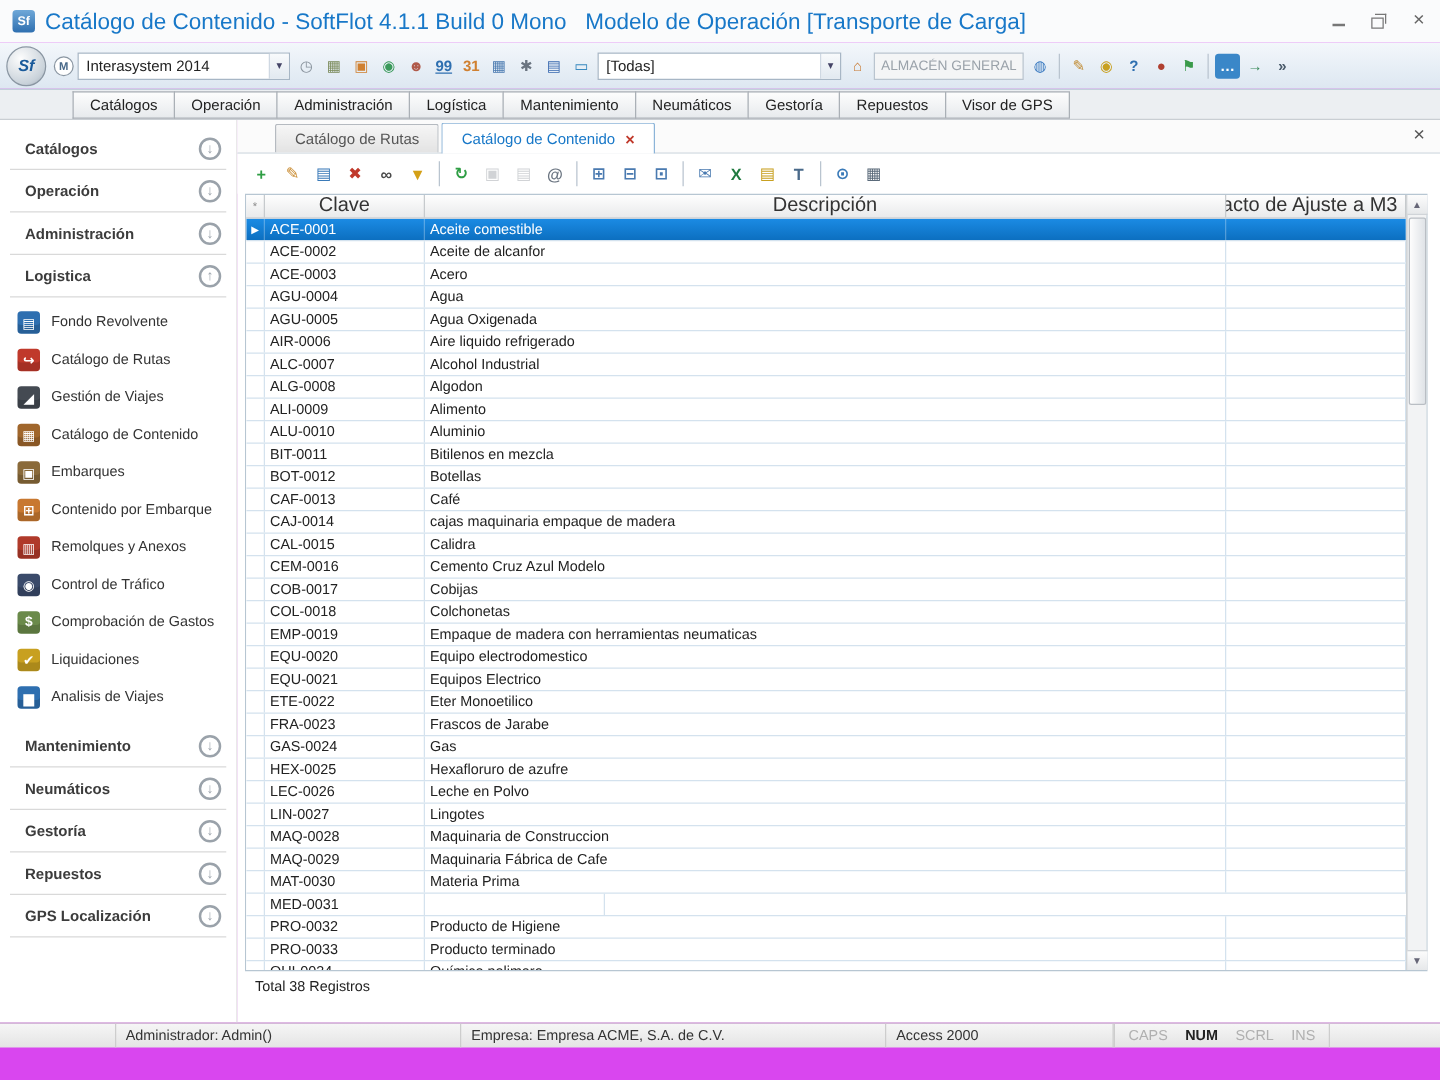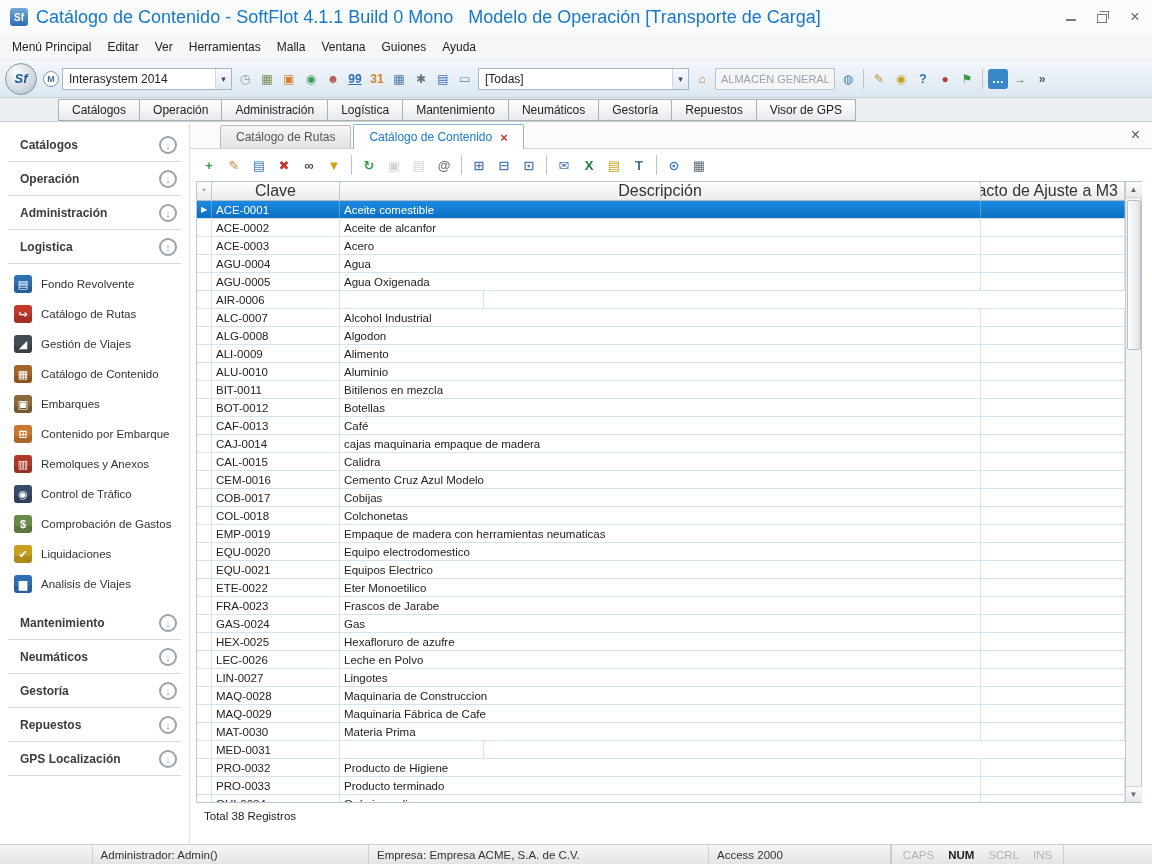--- a/index.html
+++ b/index.html
@@ -27,21 +27,21 @@
 .logo{width:32px;height:32px;border-radius:50%;background:radial-gradient(circle at 35% 30%,#fdfdfd,#c9d2da 70%,#9aa6b2);border:1px solid #8a96a2;display:flex;align-items:center;justify-content:center;color:#1a5a9a;font-weight:bold;font-size:13px;font-style:italic;margin-right:3px;flex:none}
 .tb-group{display:flex;align-items:center;gap:2px}
 .chip{width:20px;height:20px;display:flex;align-items:center;justify-content:center;font-size:12px;font-weight:bold;border-radius:3px;flex:none}
 .chip.circled{width:16px;height:16px;font-size:9px;border:1px solid #8a96a2;border-radius:50%;background:#fff}
 .chip.disabled{opacity:.45}
 .tsep{width:1px;height:20px;background:#b9c4cf;margin:0 3px;flex:none}
 .combo{height:22px;background:#fff;border:1px solid #a7b6c5;display:flex;align-items:center;flex:none}
 .combo .val{padding:0 6px;flex:1;white-space:nowrap;overflow:hidden;font-size:12px;color:#222}
 .combo .arrow{width:16px;height:100%;display:flex;align-items:center;justify-content:center;color:#446;font-size:9px;border-left:1px solid #cfd8e2;background:linear-gradient(#f8fafc,#e2e9f0)}
 .combo.company{width:170px}
-.combo.todas{width:211px}
+.combo.todas{width:195px}
 .almacen{width:120px;height:22px;border:1px solid #b9c4cf;background:#f4f5f6;color:#9aa2aa;font-size:11px;padding:0 5px;font-family:Liberation Sans, sans-serif;flex:none}
 
 
 .cattabs{height:24px;background:#eceff2;display:flex;align-items:flex-end;padding-left:58px;border-bottom:1px solid #c9ced3;flex:none}
 .cattab{height:22px;padding:0 13px;display:flex;align-items:center;background:linear-gradient(#fdfdfd,#e7eaed);border:1px solid #aab0b6;border-right:none;color:#222;font-size:12px;white-space:nowrap}
 .cattab:last-child{border-right:1px solid #aab0b6}
 
 
 .main{display:flex;height:722px;flex:none}
 .sidebar{width:190px;background:#fff;border-right:1px solid #e2e2e2;padding-top:6px;overflow:hidden;flex:none}
@@ -110,30 +110,20 @@
   <div class="titlebar">
     <span class="app-icon">Sf</span>
     <span class="title-text">Catálogo de Contenido - SoftFlot 4.1.1 Build 0 Mono   Modelo de Operación [Transporte de Carga]</span>
     <div class="win-controls">
       <span class="wc wc-min"></span>
       <span class="wc wc-restore"></span>
       <span class="wc wc-close">×</span>
     </div>
   </div>
 
-  <div class="menubar" id="menubar">
-      <div class="menu-item">Menú Principal</div>
-      <div class="menu-item">Editar</div>
-      <div class="menu-item">Ver</div>
-      <div class="menu-item">Herramientas</div>
-      <div class="menu-item">Malla</div>
-      <div class="menu-item">Ventana</div>
-      <div class="menu-item">Guiones</div>
-      <div class="menu-item">Ayuda</div>
-    </div>
 
   <div class="toolbar">
     <span class="logo">Sf</span>
     <div class="tb-group" id="tb-pre">
         <span class="chip circled" style="color: rgb(74, 106, 138);">M</span>
       </div>
     <div class="combo company">
       <span class="val">Interasystem 2014</span>
       <span class="arrow">▾</span>
     </div>
@@ -370,20 +360,21 @@
             </div>
             <div class="grow">
               <div class="gcell c0"></div>
               <div class="gcell c1">AGU-0005</div>
               <div class="gcell c2">Agua Oxigenada</div>
               <div class="gcell c3"></div>
             </div>
             <div class="grow">
               <div class="gcell c0"></div>
               <div class="gcell c1">AIR-0006</div>
+              <div class="gcell c2">Aire liquido refrigerado</div>
               <div class="gcell c3"></div>
             </div>
             <div class="grow">
               <div class="gcell c0"></div>
               <div class="gcell c1">ALC-0007</div>
               <div class="gcell c2">Alcohol Industrial</div>
               <div class="gcell c3"></div>
             </div>
             <div class="grow">
               <div class="gcell c0"></div>

